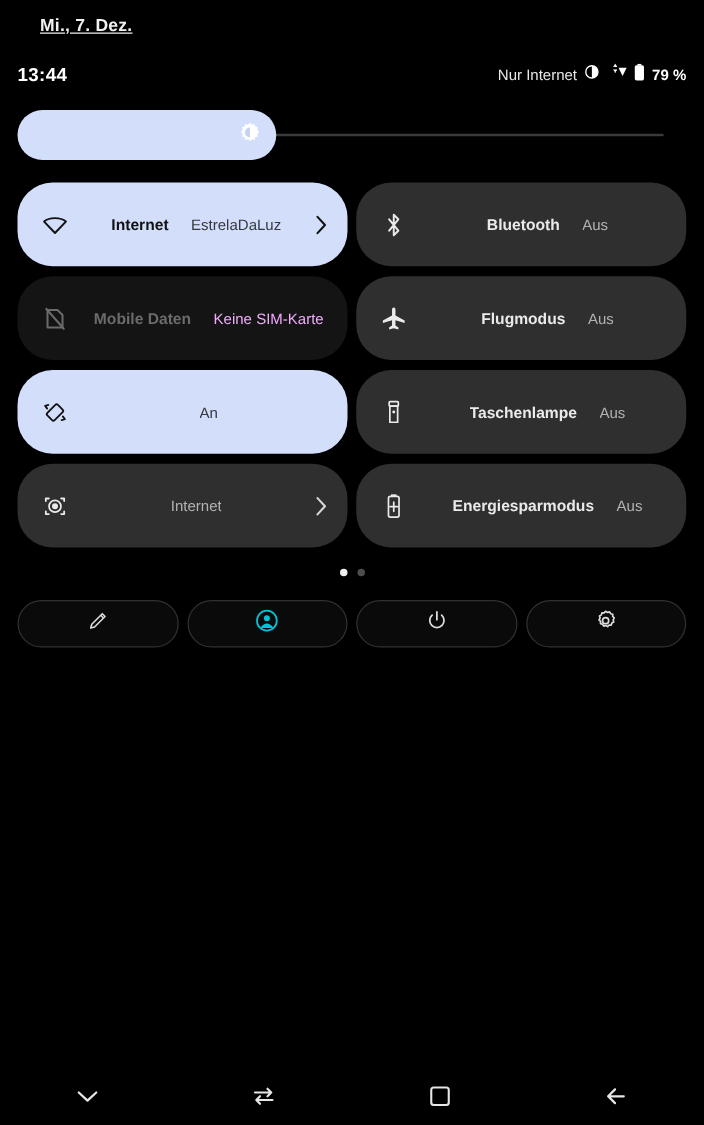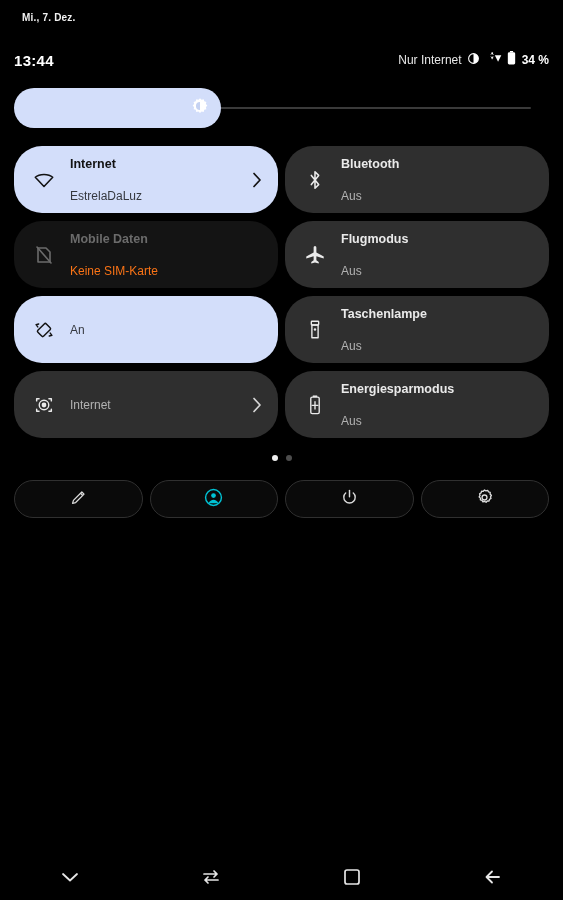--- a/index.html
+++ b/index.html
@@ -14,25 +14,26 @@
   body {
     font-family: "Liberation Sans", sans-serif;
     color: #ffffff;
     position: relative;
   }
 
   
   .date-row {
     position: absolute;
     top: 12px;
-    left: 22px;
-    font-size: 10px;
+    left: 32px;
+    font-size: 14px;
     font-weight: bold;
     color: #f1f1f1;
     letter-spacing: 0.2px;
+    text-decoration: underline;
   }
 
   .status-bar {
     position: absolute;
     top: 50px;
     left: 0;
     right: 0;
     height: 20px;
     display: flex;
     align-items: center;
@@ -137,21 +138,21 @@
     display: flex;
     align-items: center;
     justify-content: center;
     margin-right: 14px;
   }
 
   .tile-text {
     flex: 1;
     min-width: 0;
     display: flex;
-    flex-direction: column;
+    flex-direction: row;
     justify-content: center;
     gap: 18px;
   }
 
   .tile-title {
     font-size: 12.5px;
     font-weight: bold;
     color: #eaeaea;
     white-space: nowrap;
     overflow: hidden;
@@ -163,21 +164,21 @@
     color: #b2b2b2;
     white-space: nowrap;
     overflow: hidden;
     text-overflow: ellipsis;
   }
 
   .tile.active .tile-title { color: #121212; }
   .tile.active .tile-sub { color: #35383f; }
 
   .tile.disabled .tile-title { color: #6b6b6b; }
-  .tile.disabled .tile-sub { color: #f97316; }
+  .tile.disabled .tile-sub { color: #f0abfc; }
 
   .tile-chevron {
     width: 14px;
     min-width: 14px;
     display: flex;
     align-items: center;
     justify-content: center;
     margin-left: 6px;
   }
 
@@ -266,21 +267,21 @@
       </svg>
     </span>
 
     <span class="status-icon">
       <svg width="9" height="14" viewBox="0 0 10 16">
         <rect x="3.2" y="0" width="3.6" height="1.6" fill="#ffffff"></rect>
         <rect x="0.8" y="1.4" width="8.4" height="14" rx="1.6" fill="#ffffff"></rect>
       </svg>
     </span>
 
-    <span class="battery-pct">34 %</span>
+    <span class="battery-pct">79 %</span>
   </div>
 </div>
 
 <div class="brightness">
   <div class="brightness-track"></div>
   <div class="brightness-fill">
     <span>
       <svg width="18" height="18" viewBox="0 0 24 24">
         <path d="M12 1.6 l2.1 2.0 2.8-0.7 0.8 2.8 2.8 0.8 -0.7 2.8 2.0 2.1 -2.0 2.1 0.7 2.8 -2.8 0.8 -0.8 2.8 -2.8-0.7 -2.1 2.0 -2.1-2.0 -2.8 0.7 -0.8-2.8 -2.8-0.8 0.7-2.8 -2.0-2.1 2.0-2.1 -0.7-2.8 2.8-0.8 0.8-2.8 2.8 0.7 Z" fill="#ffffff"></path>
         <path d="M12 6.6 A5.4 5.4 0 0 0 12 17.4 Z" fill="#c5d2f2"></path>

